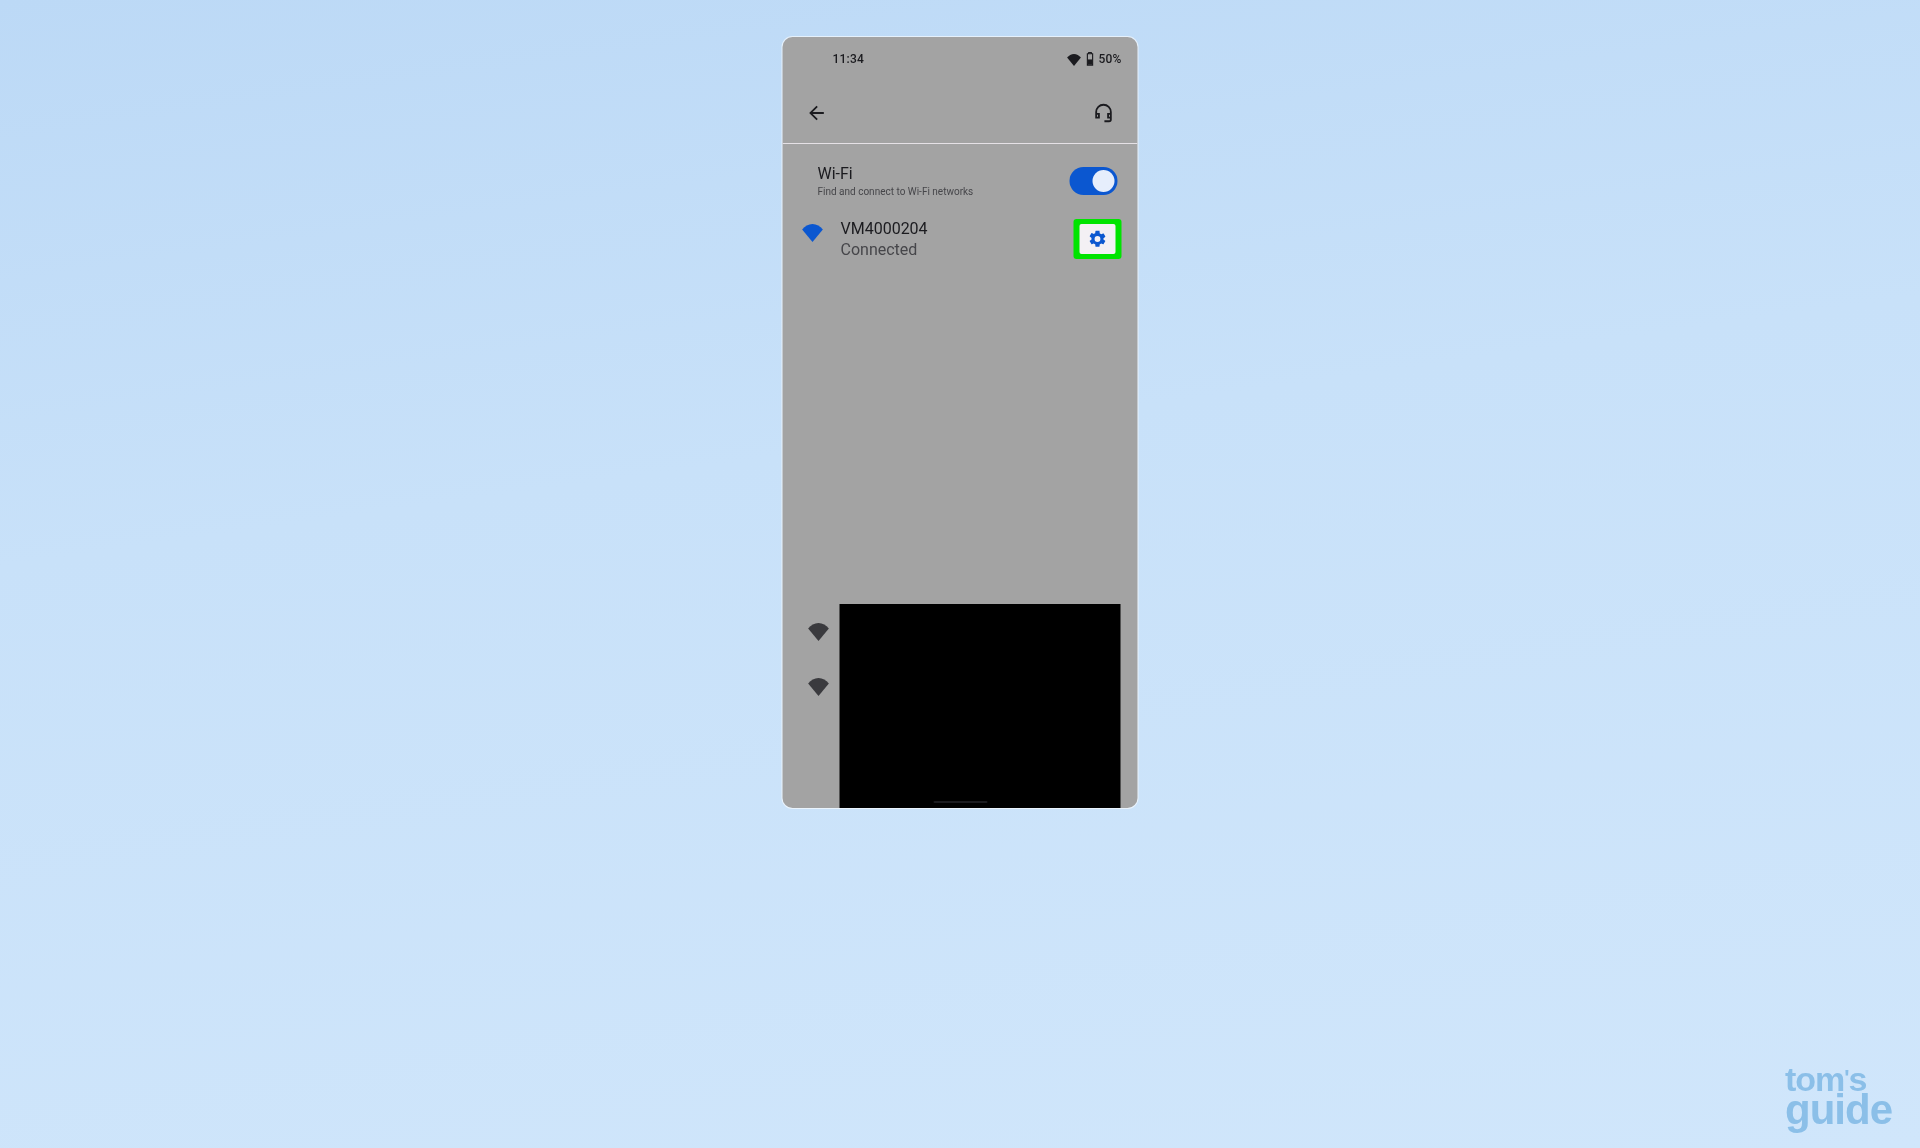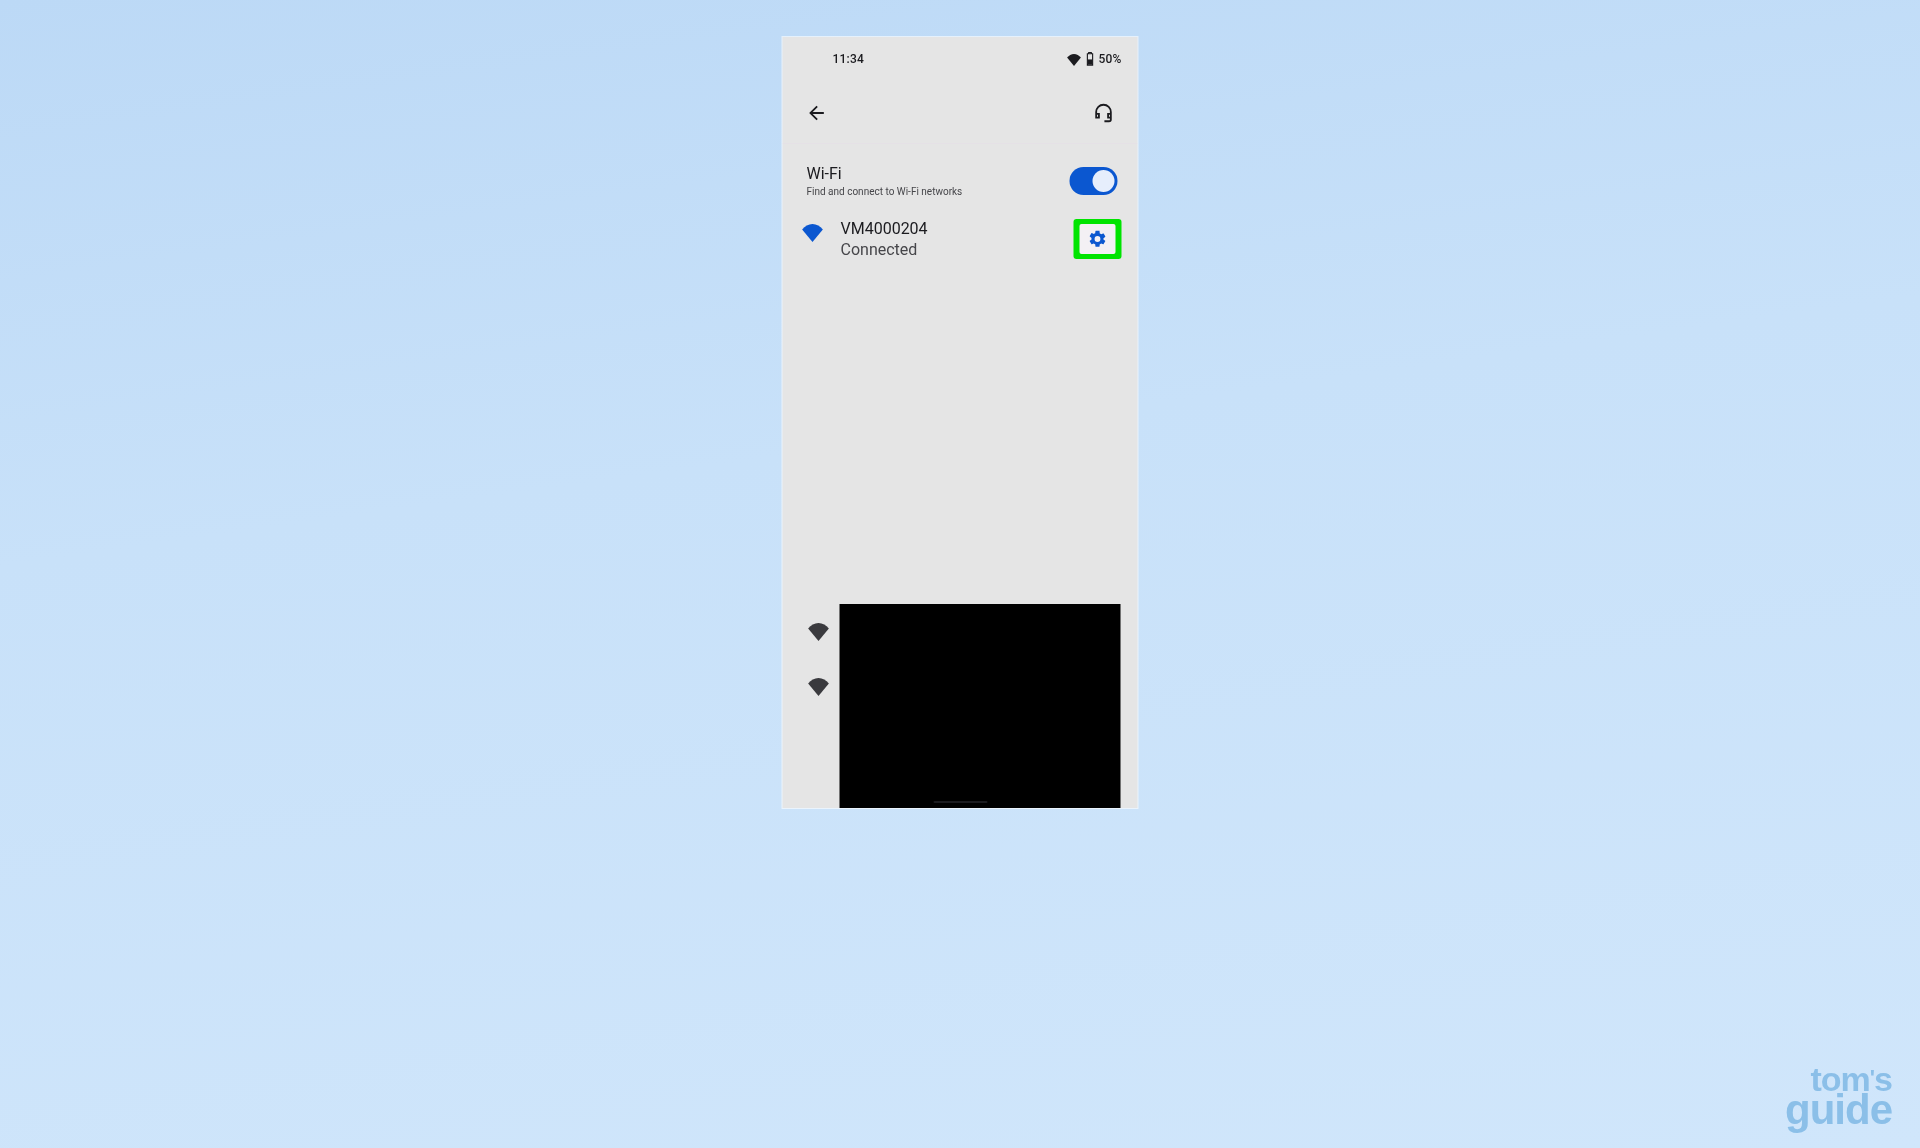--- a/index.html
+++ b/index.html
@@ -12,22 +12,22 @@
     position: relative;
     overflow: hidden;
   }
   .phone {
     position: absolute;
     left: 50%;
     top: 37px;
     transform: translateX(-50%);
     width: 355px;
     height: 771px;
-    background: #e5e5e5;
-    border-radius: 0;
+    background: #a3a3a3;
+    border-radius: 10px;
     box-shadow: 0 0 0 1px rgba(255,255,255,0.6);
     overflow: hidden;
   }
   .status-bar {
     display: flex;
     justify-content: space-between;
     align-items: center;
     padding: 8px 16px 0 16px;
     height: 36px;
     font-size: 12px;
@@ -55,21 +55,21 @@
     color: #1b1b1f;
     padding: 20px 20px 36px 20px;
     letter-spacing: -0.3px;
   }
   .divider { height: 1px; background: #e5e1e6; }
   .content { padding-top: 6px; }
   .wifi-header {
     display: flex;
     align-items: center;
     justify-content: space-between;
-    padding: 14px 20px 12px 24px;
+    padding: 14px 20px 12px 35px;
   }
   .wifi-header .txt-col { flex: 1; }
   .wifi-header .title {
     font-size: 16px;
     color: #1b1b1f;
     font-weight: 400;
     margin-bottom: 3px;
   }
   .wifi-header .sub {
     font-size: 10px;
@@ -158,21 +158,21 @@
     right: 28px;
     bottom: 20px;
     color: #8bbfe8;
     font-weight: 800;
     font-size: 34px;
     line-height: 0.85;
     letter-spacing: -1px;
     font-family: Arial, sans-serif;
     text-align: left;
   }
-  .watermark .l1 { display: block; font-size: 34px; position: relative; text-align: right; }
+  .watermark .l1 { display: block; font-size: 34px; position: relative; }
   .watermark .apos { font-size: 22px; position: relative; top: -6px; }
   .watermark .l2 { display: block; font-size: 42px; margin-top: -2px; }
 </style>
 </head>
 <body>
 
 <div class="phone">
 
   <div class="status-bar">
     <div class="left">11:34</div>

